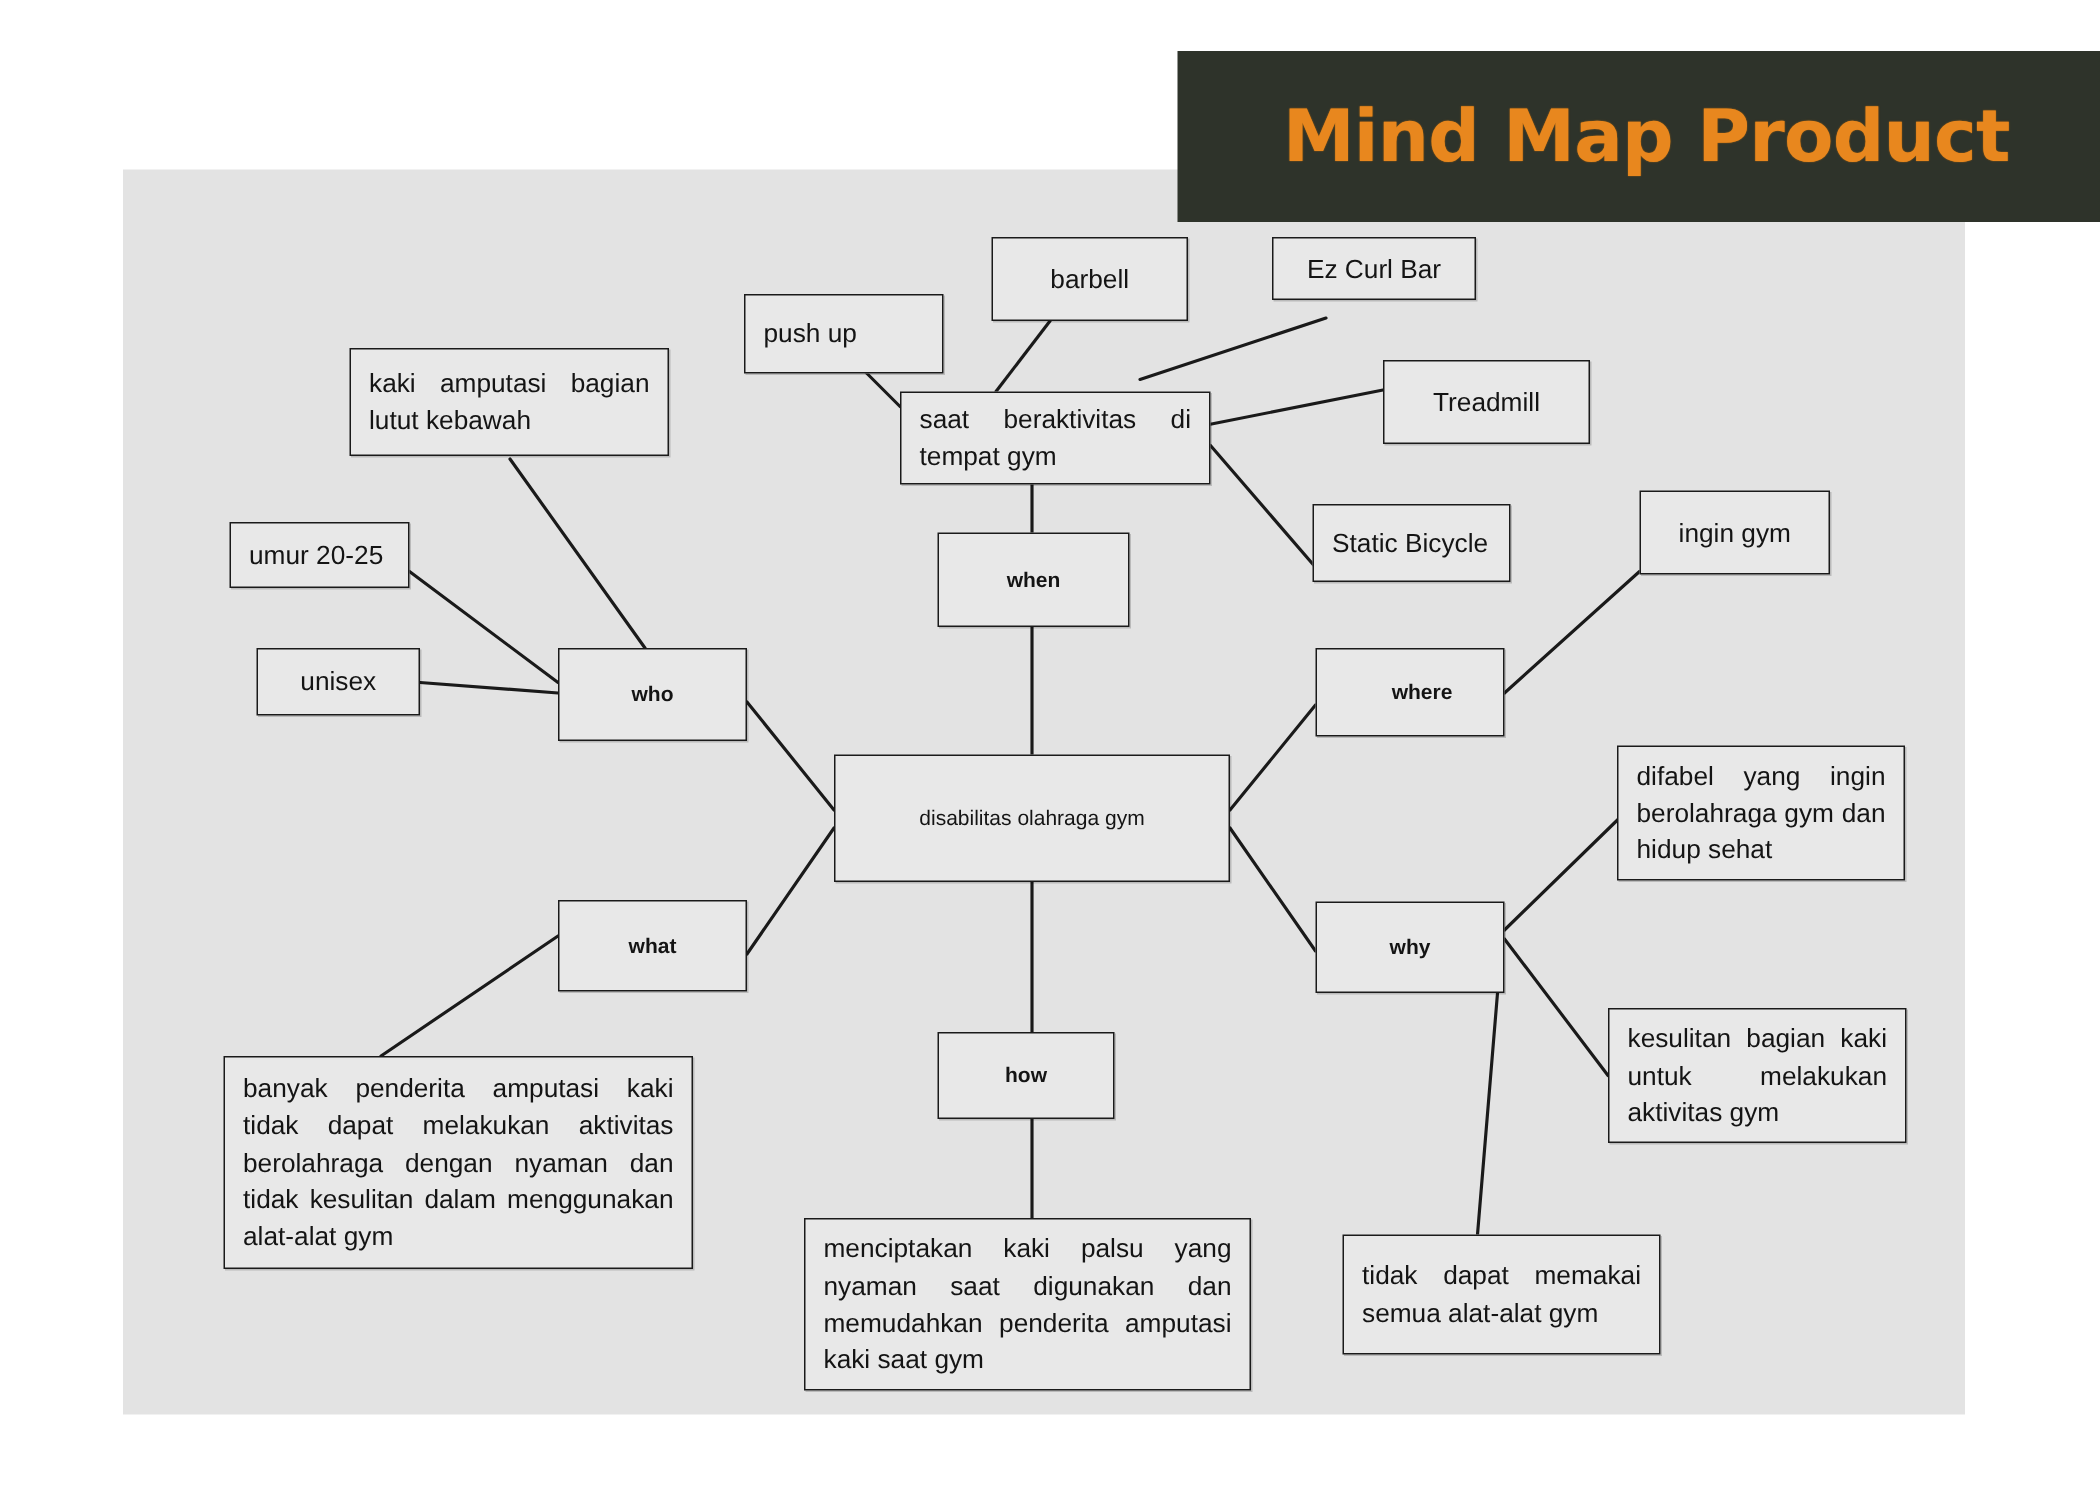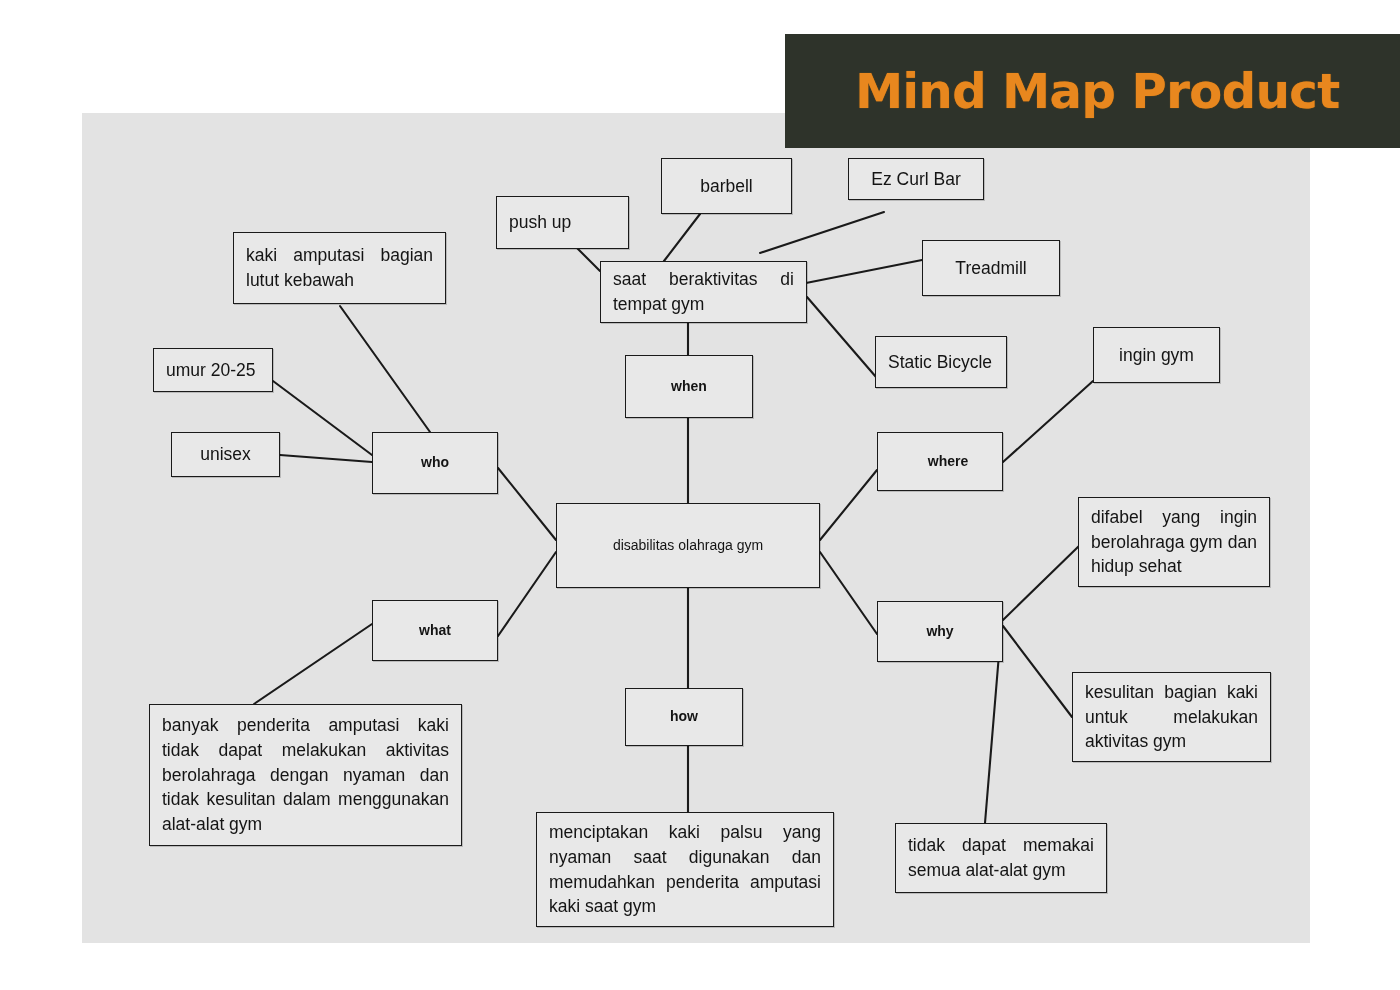--- a/index.html
+++ b/index.html
@@ -218,15 +218,15 @@
 </div>
 
 <div class="node pad" style="left:1078px; top:497px; width:192px; height:90px;">
   <span class="txt just">difabel yang ingin berolahraga gym dan hidup sehat</span>
 </div>
 
 <div class="node pad" style="left:1072px; top:672px; width:199px; height:90px;">
   <span class="txt just">kesulitan bagian kaki untuk melakukan aktivitas gym</span>
 </div>
 
-<div class="node pad" style="left:895px; top:823px; width:212px; height:70px;">
+<div class="node pad" style="left:895px; top:823px; width:212px; height:80px;">
   <span class="txt just">tidak dapat memakai semua alat-alat gym</span>
 </div>
 
 </body></html>

